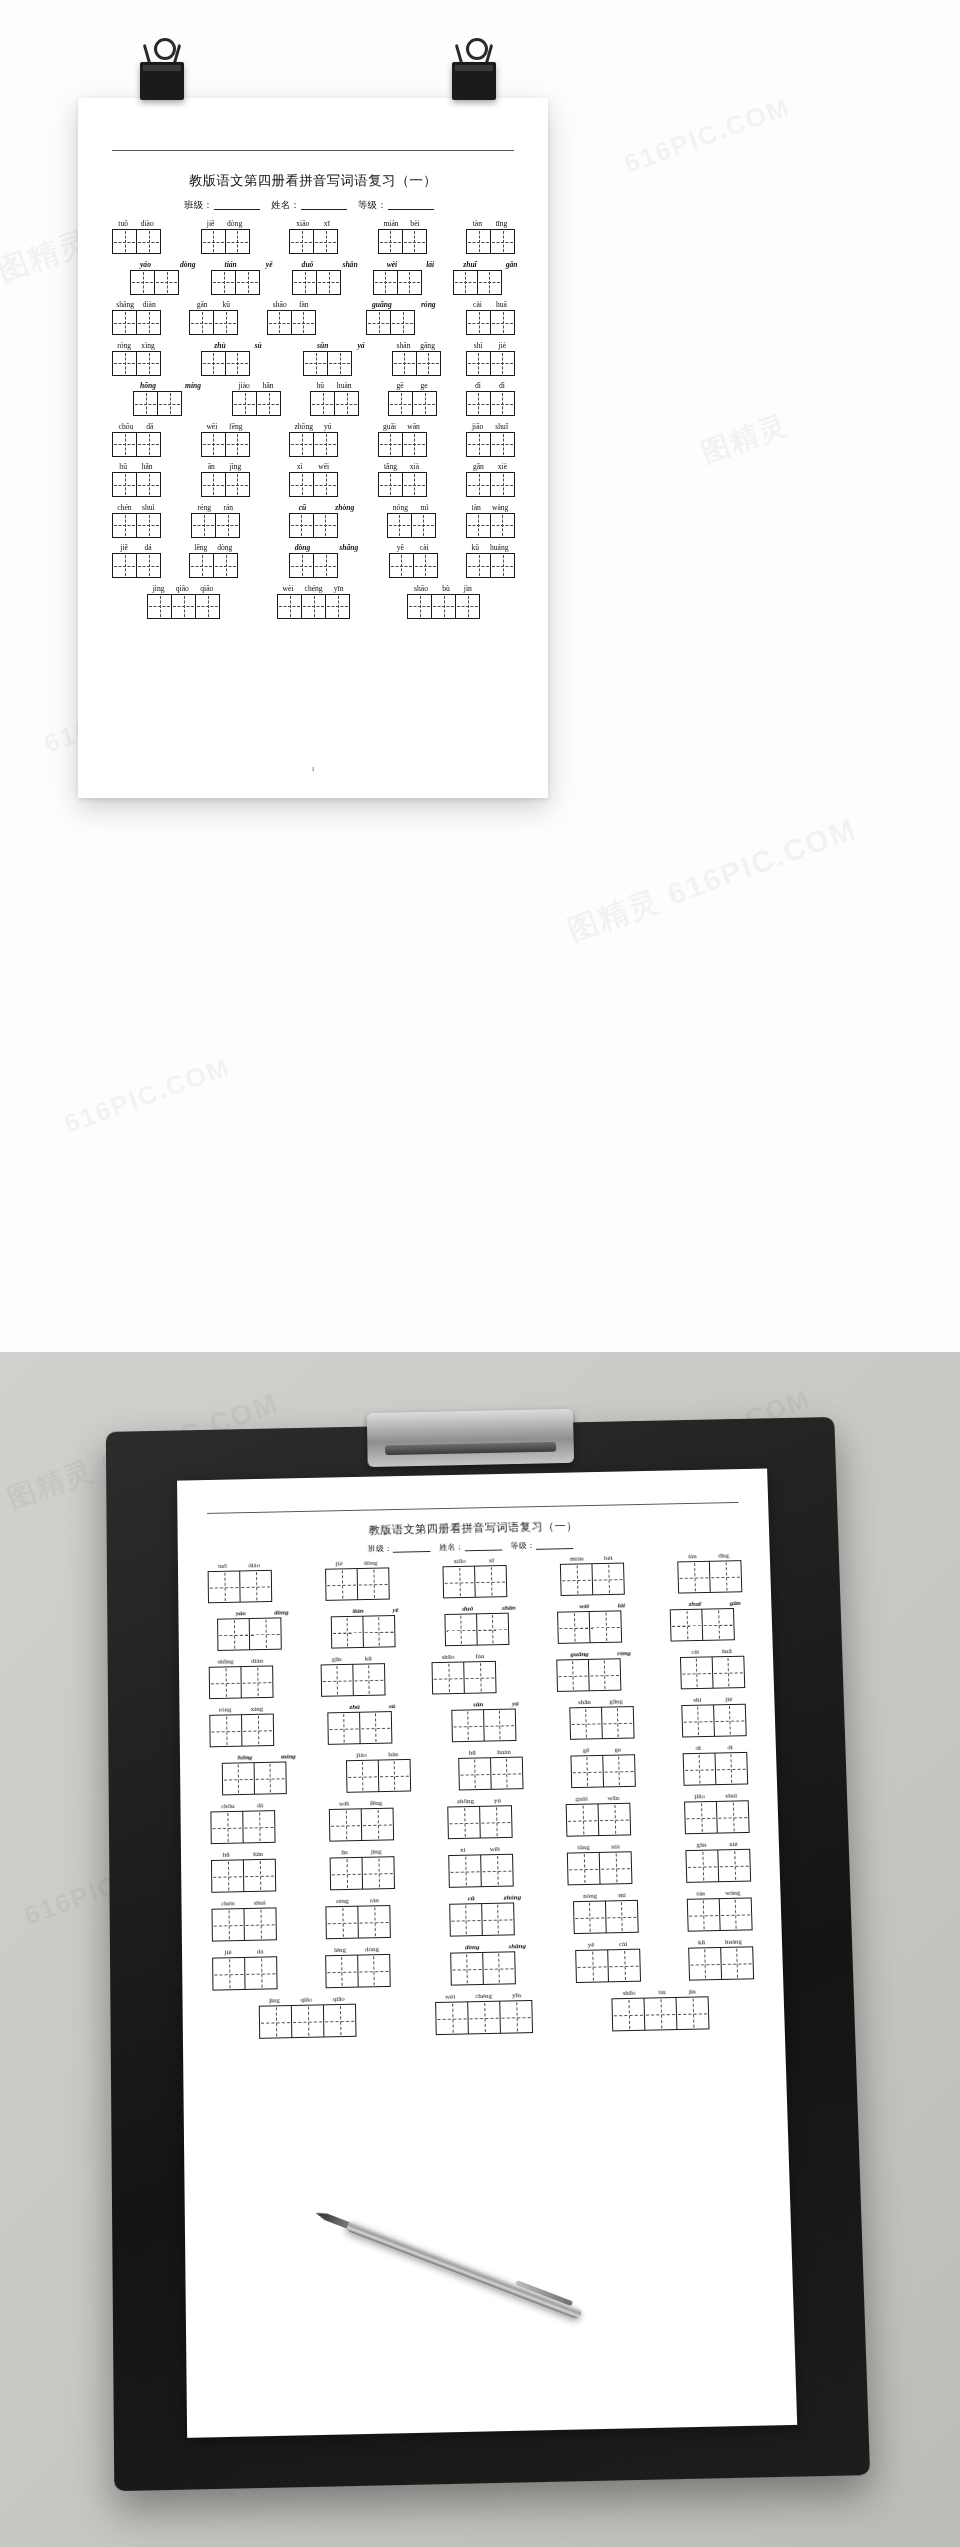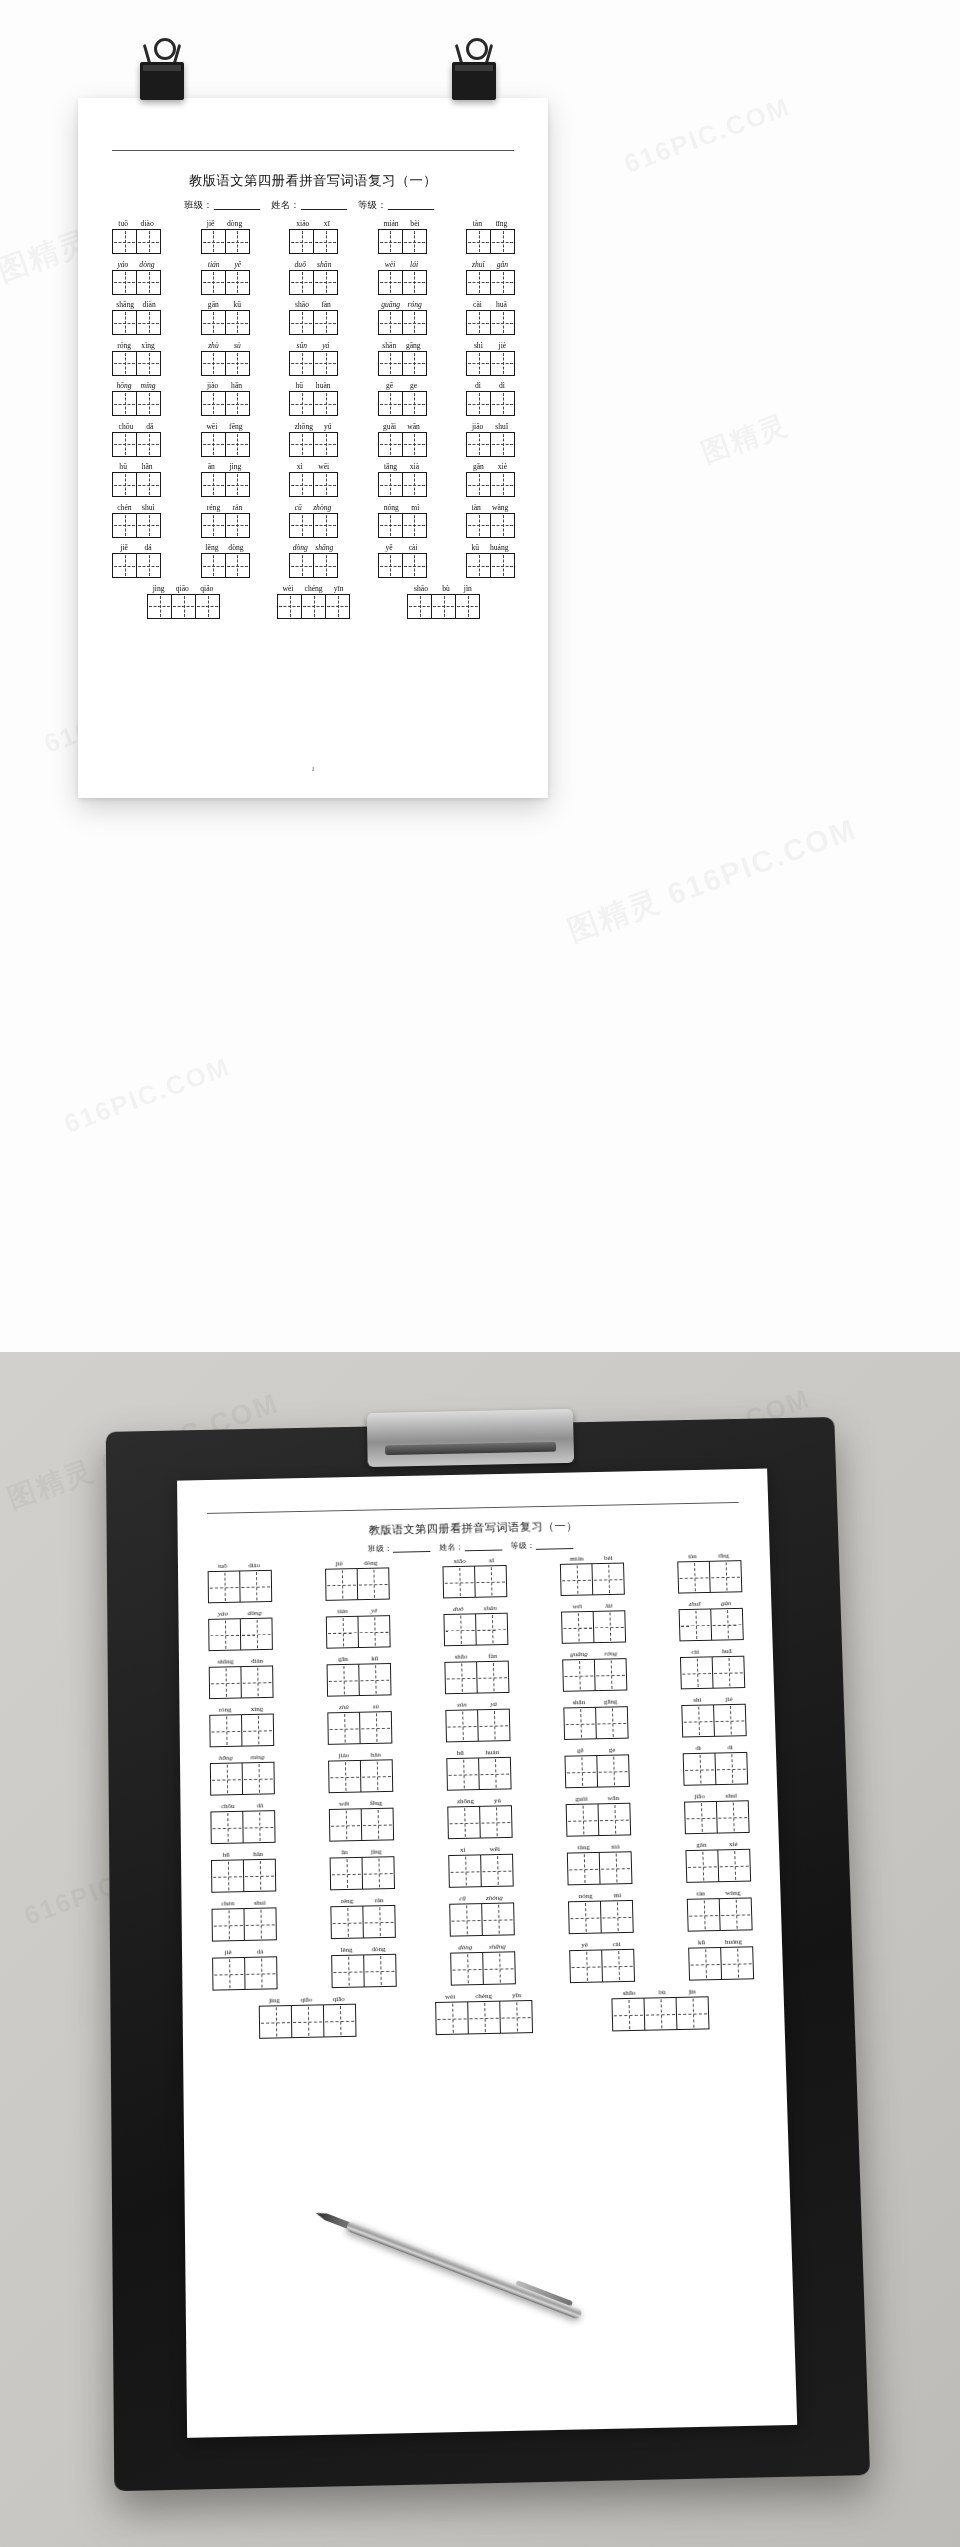--- a/index.html
+++ b/index.html
@@ -96,21 +96,21 @@
   }
   .row.final{justify-content:space-around;padding:0 6px;}
   .grp{display:flex;flex-direction:column;align-items:center;}
   .py{
     display:flex;justify-content:space-around;width:100%;
     font-size:7.6px;line-height:10px;color:#111;
     font-family:"Liberation Serif",serif;
     white-space:nowrap;
   }
   .py span{padding:0 1px;}
-  .py.bold span{font-weight:normal;font-style:italic;}
+  .py.bold span{font-weight:bold;font-style:italic;margin-left:27px;}
   .boxes{display:flex;}
   .cell{
     width:25px;height:25px;
     border:1px solid #1a1a1a;
     position:relative;
     box-sizing:border-box;
     margin-right:-1px;
   }
   .cell:before{
     content:"";position:absolute;left:50%;top:1px;bottom:1px;width:0;

